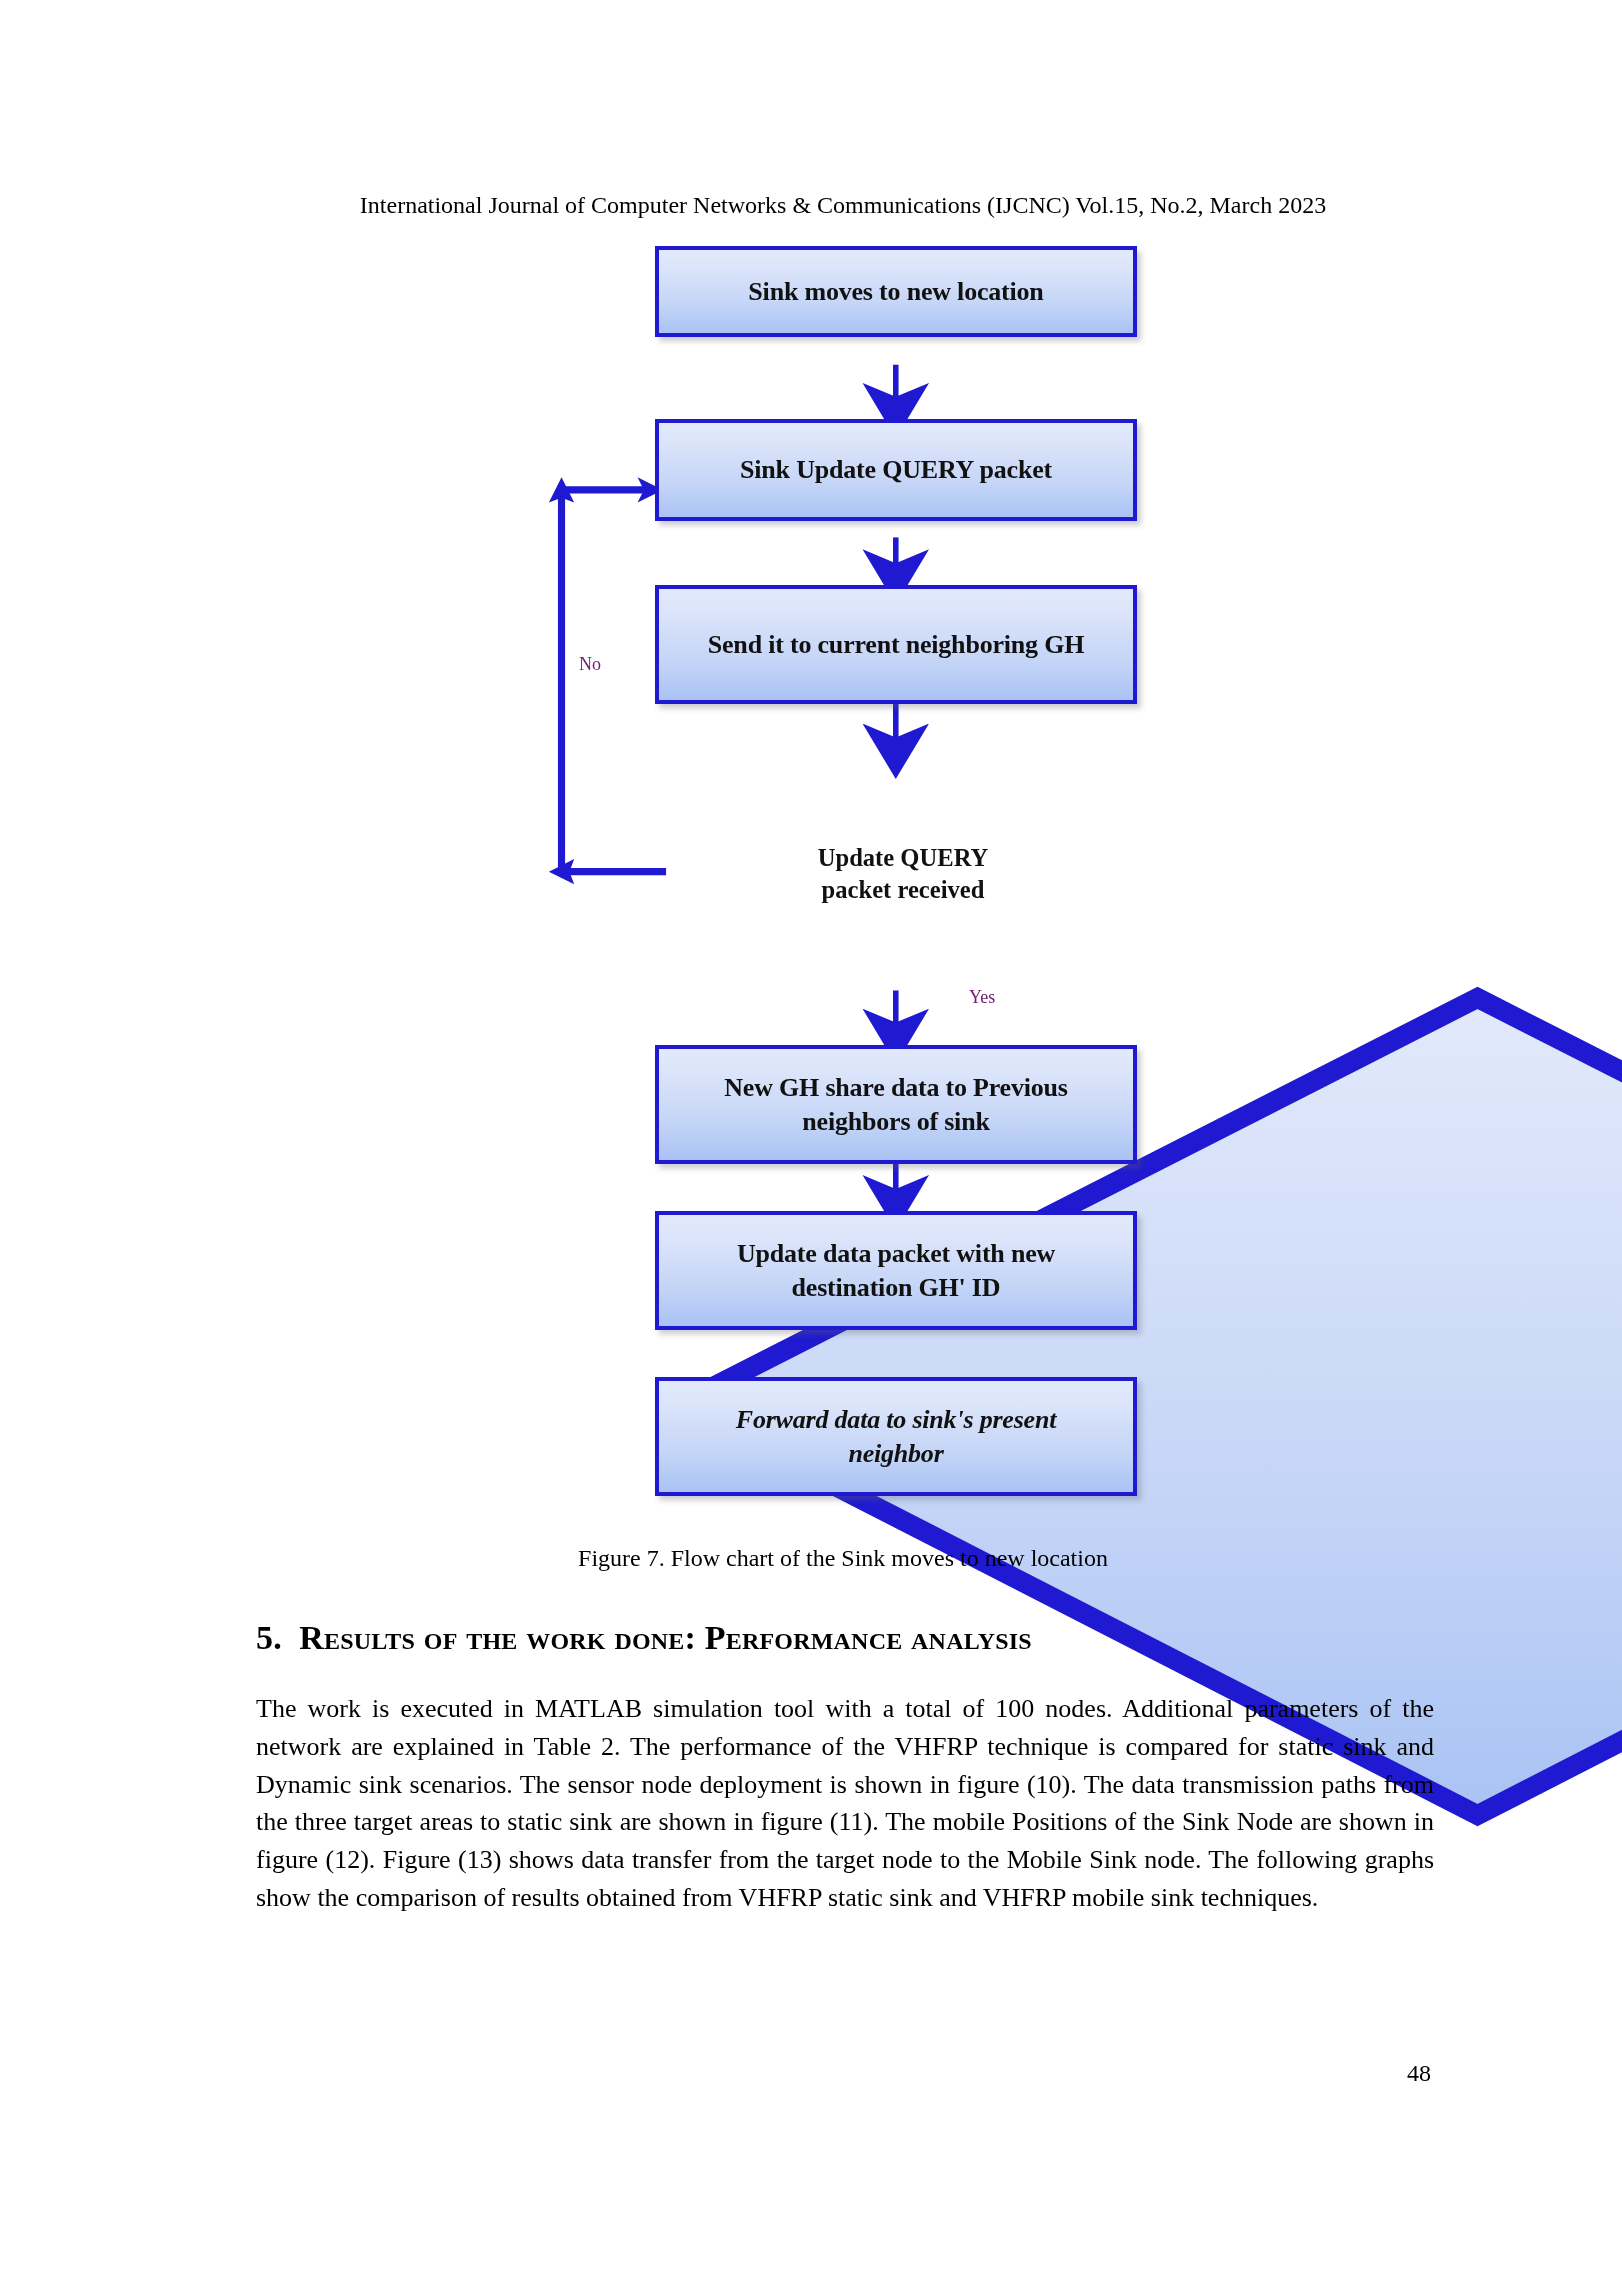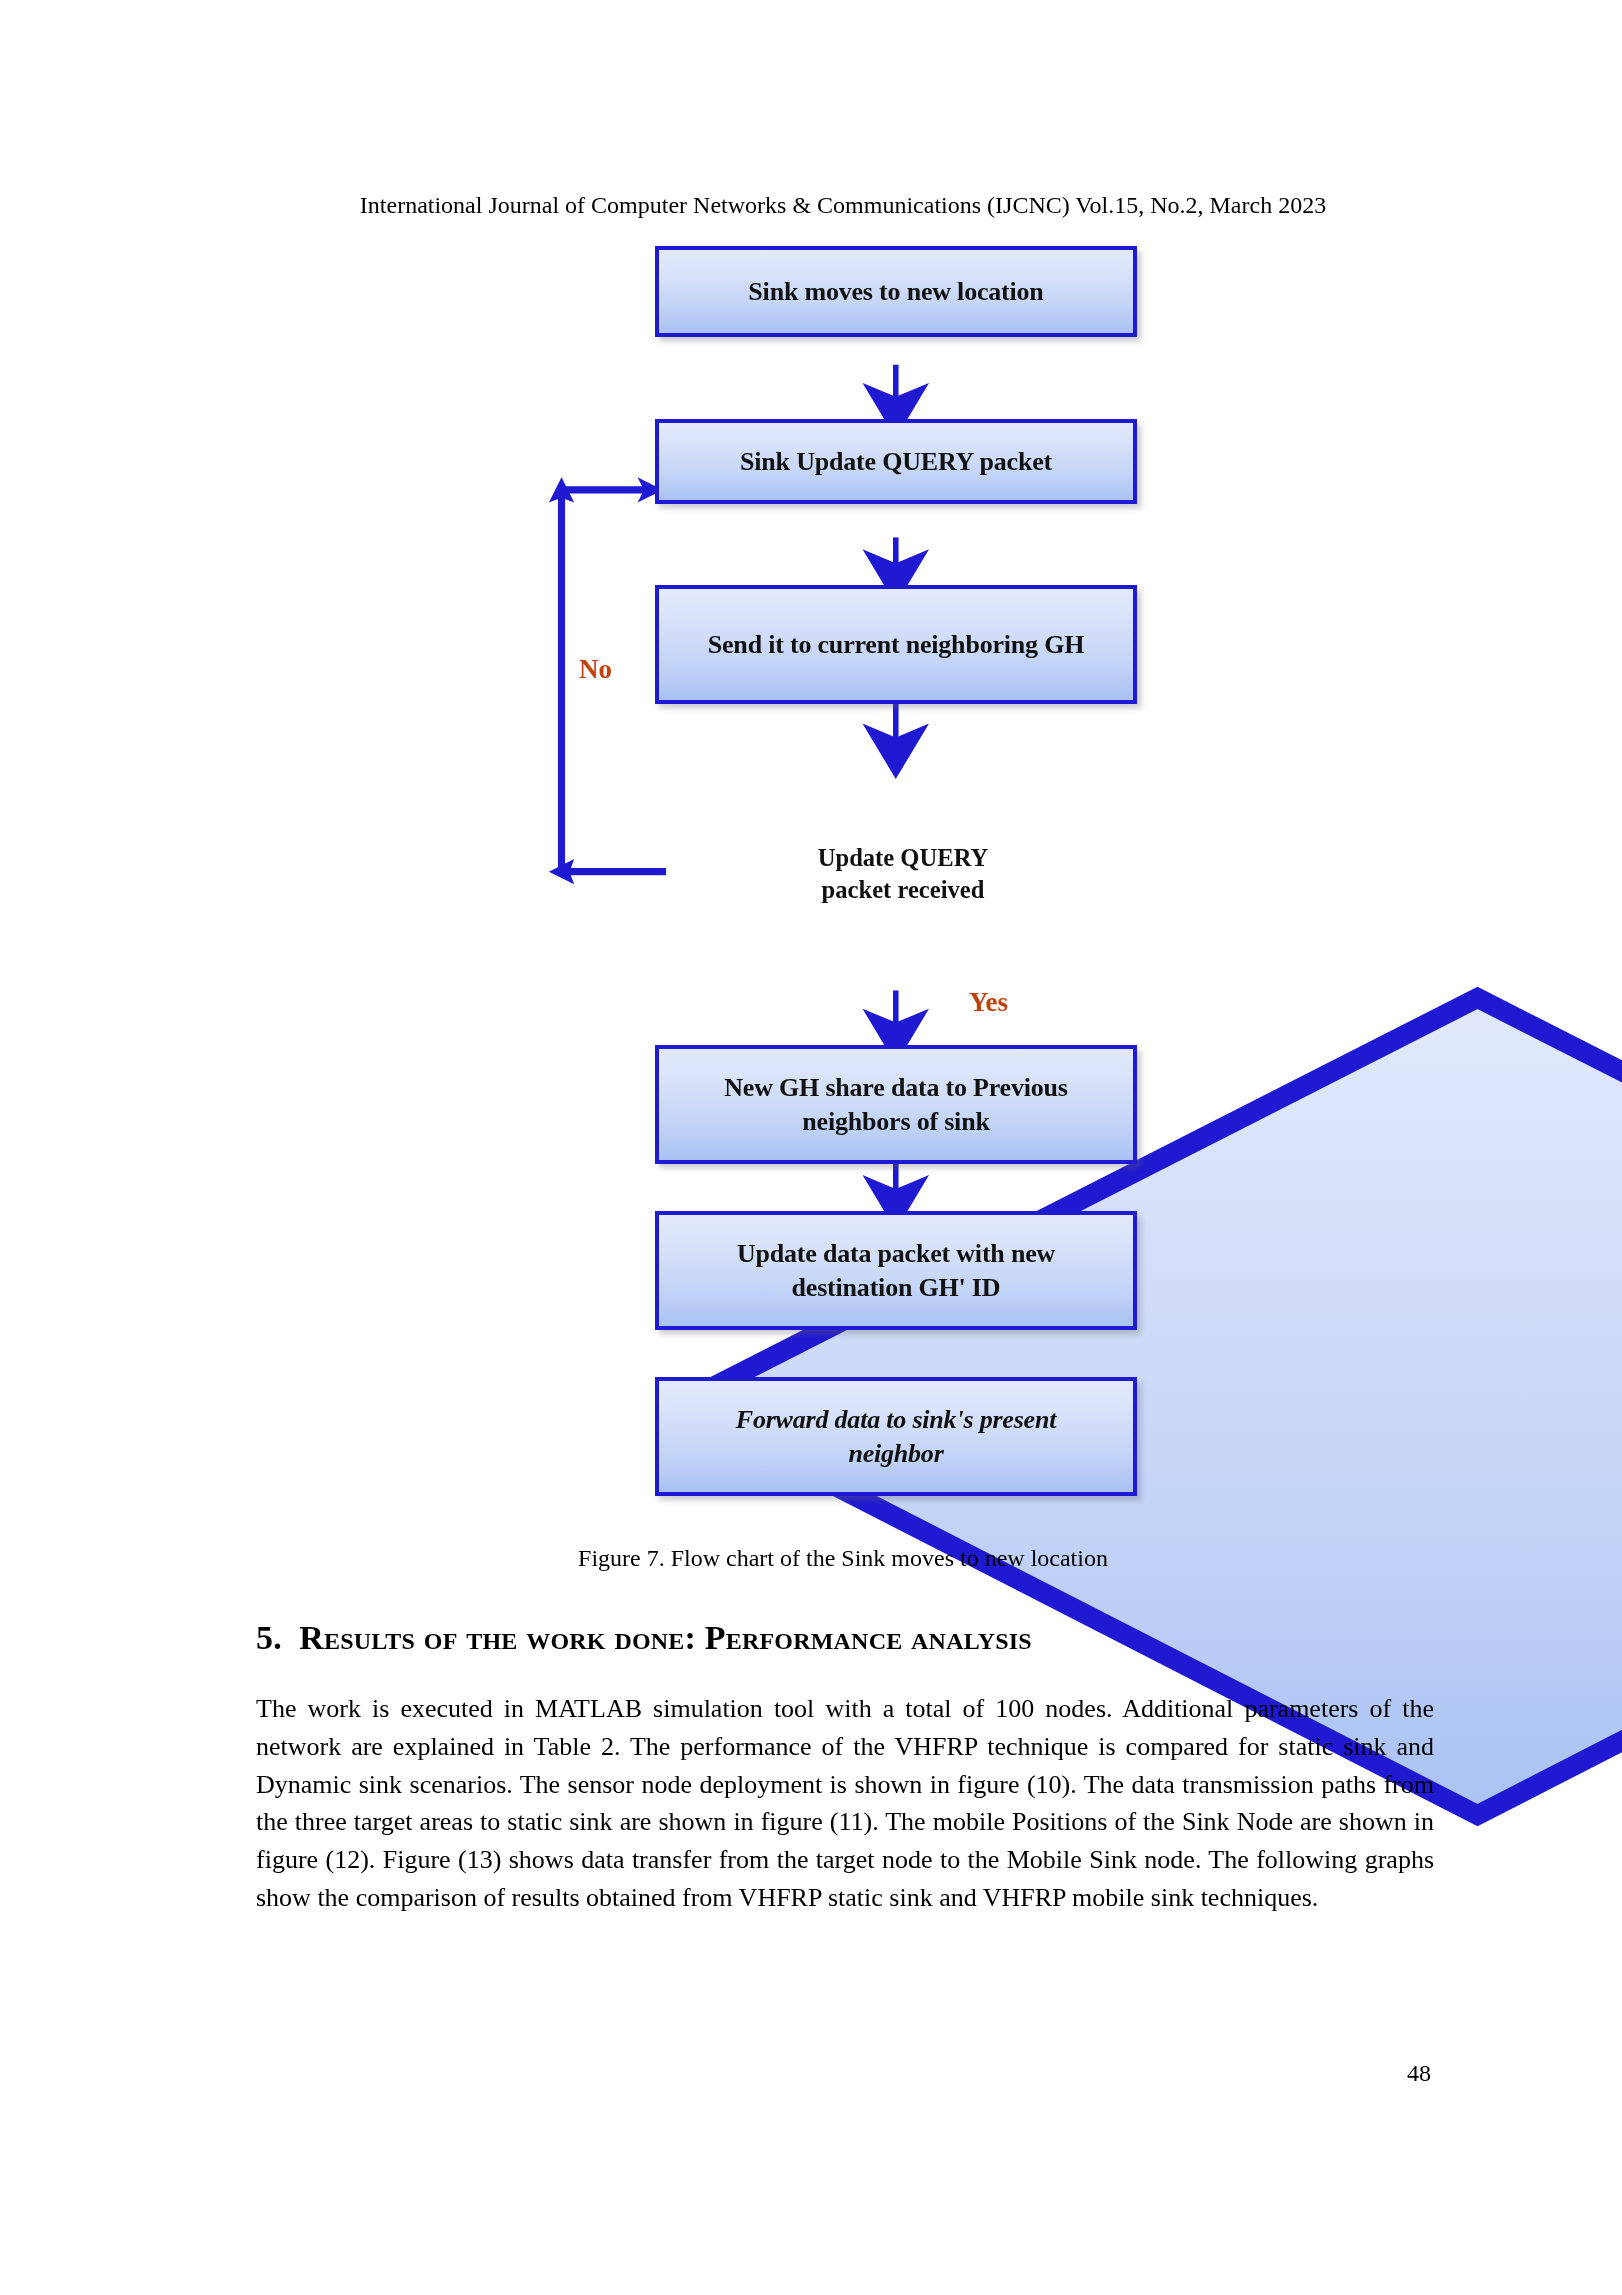--- a/index.html
+++ b/index.html
@@ -90,23 +90,23 @@
     line-height: 1.32;
     font-weight: 600;
     color: #111111;
     pointer-events: none;
     padding-left: 22px;
     box-sizing: border-box;
   }
 
   .branch-label {
     position: absolute;
-    font-size: 27px;
-    color: #c2410c;
-    font-weight: 700;
+    font-size: 18px;
+    color: #701a75;
+    font-weight: 400;
   }
 
   
   .figure-caption {
     position: absolute;
     left: 224px;
     top: 1545px;
     width: 1174px;
     text-align: center;
     font-size: 24px;
@@ -187,21 +187,21 @@
 
       <path d="M668,302 L684,334 L668,328 L652,334 Z" fill="#1f19d1"></path>
 
       <path d="M796,318 L764,302 L772,318 L764,334 Z" fill="#1f19d1"></path>
     </svg>
 
     <div class="node-box" style="left:623px; top:8px; width:482px; height:91px;">
       <span class="lbl">Sink moves to new location</span>
     </div>
 
-    <div class="node-box" style="left:623px; top:181px; width:482px; height:85px;">
+    <div class="node-box" style="left:623px; top:181px; width:482px; height:102px;">
       <span class="lbl">Sink Update QUERY packet</span>
     </div>
 
     <div class="node-box" style="left:623px; top:347px; width:482px; height:119px;">
       <span class="lbl">Send it to current neighboring GH</span>
     </div>
 
     <div class="diamond-wrap" style="left:634px; top:519px; width:452px; height:234px;">
       <svg width="452" height="234" viewBox="0 0 570 295">
         <defs>

